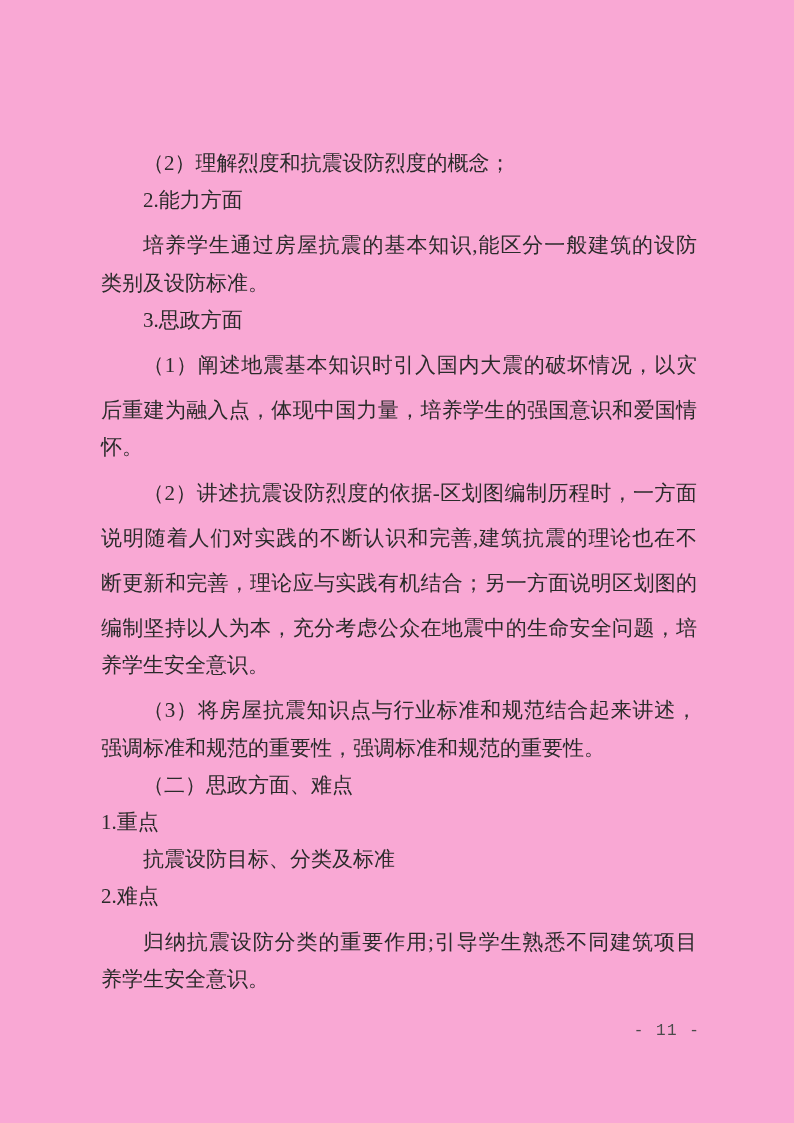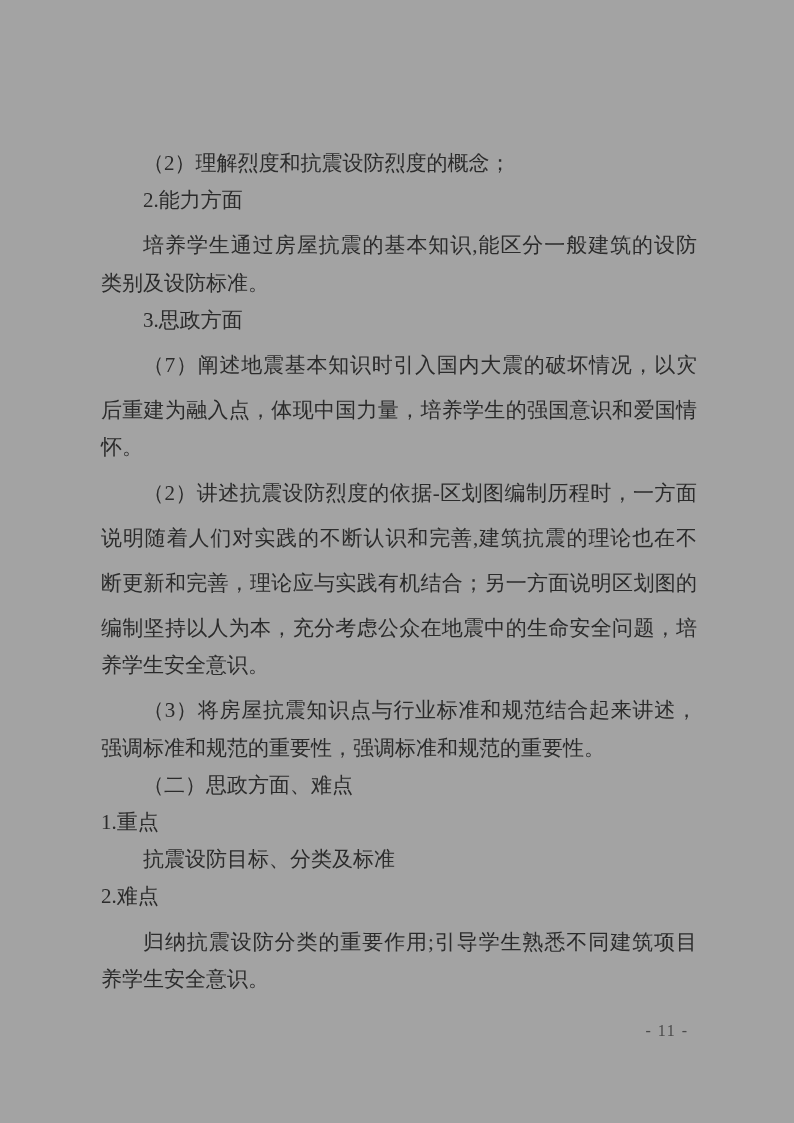--- a/index.html
+++ b/index.html
@@ -4,21 +4,21 @@
 <style>
   html, body {
     margin: 0;
     padding: 0;
     background: #ffffff;
   }
   .page {
     position: relative;
     width: 794px;
     height: 1123px;
-    background: #a3a3a3;
+    background: #f9a8d4;
     overflow: hidden;
     font-family: "Liberation Serif", "DejaVu Serif", serif;
     color: #2b2b2b;
   }
   .content {
     position: absolute;
     left: 101px;
     top: 145px;
     width: 596px;
   }
@@ -41,36 +41,36 @@
   }
   .page-number {
     position: absolute;
     left: 629px;
     top: 1022px;
     width: 76px;
     text-align: center;
     font-size: 16px;
     letter-spacing: 1.5px;
     color: #4a4a4a;
-    font-family: Liberation Serif, serif;
+    font-family: Liberation Mono, monospace;
   }
 </style>
 </head>
 <body>
 
 <div class="page">
 
   <div class="content">
 
   <div class="line indent">（2）理解烈度和抗震设防烈度的概念；</div>
       <div class="line indent">2.能力方面</div>
       <div class="line indent full">培养学生通过房屋抗震的基本知识,能区分一般建筑的设防</div>
       <div class="line">类别及设防标准。</div>
       <div class="line indent">3.思政方面</div>
-      <div class="line indent full">（7）阐述地震基本知识时引入国内大震的破坏情况，以灾</div>
+      <div class="line indent full">（1）阐述地震基本知识时引入国内大震的破坏情况，以灾</div>
       <div class="line full">后重建为融入点，体现中国力量，培养学生的强国意识和爱国情</div>
       <div class="line">怀。</div>
       <div class="line indent full">（2）讲述抗震设防烈度的依据-区划图编制历程时，一方面</div>
       <div class="line full">说明随着人们对实践的不断认识和完善,建筑抗震的理论也在不</div>
       <div class="line full">断更新和完善，理论应与实践有机结合；另一方面说明区划图的</div>
       <div class="line full">编制坚持以人为本，充分考虑公众在地震中的生命安全问题，培</div>
       <div class="line">养学生安全意识。</div>
       <div class="line indent full">（3）将房屋抗震知识点与行业标准和规范结合起来讲述，</div>
       <div class="line">强调标准和规范的重要性，强调标准和规范的重要性。</div>
       <div class="line indent">（二）思政方面、难点</div>

